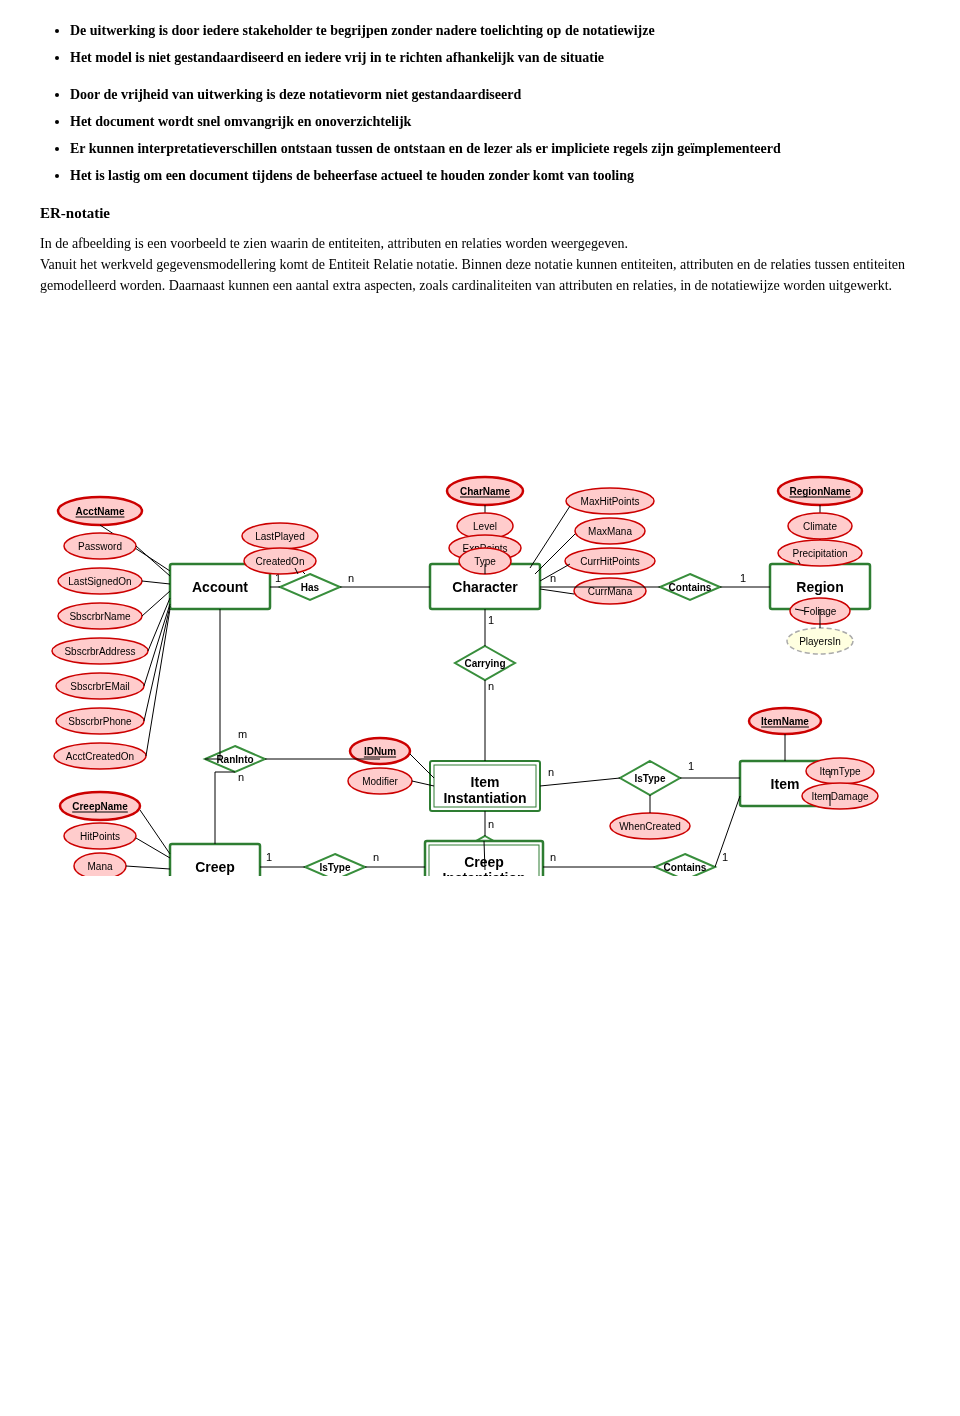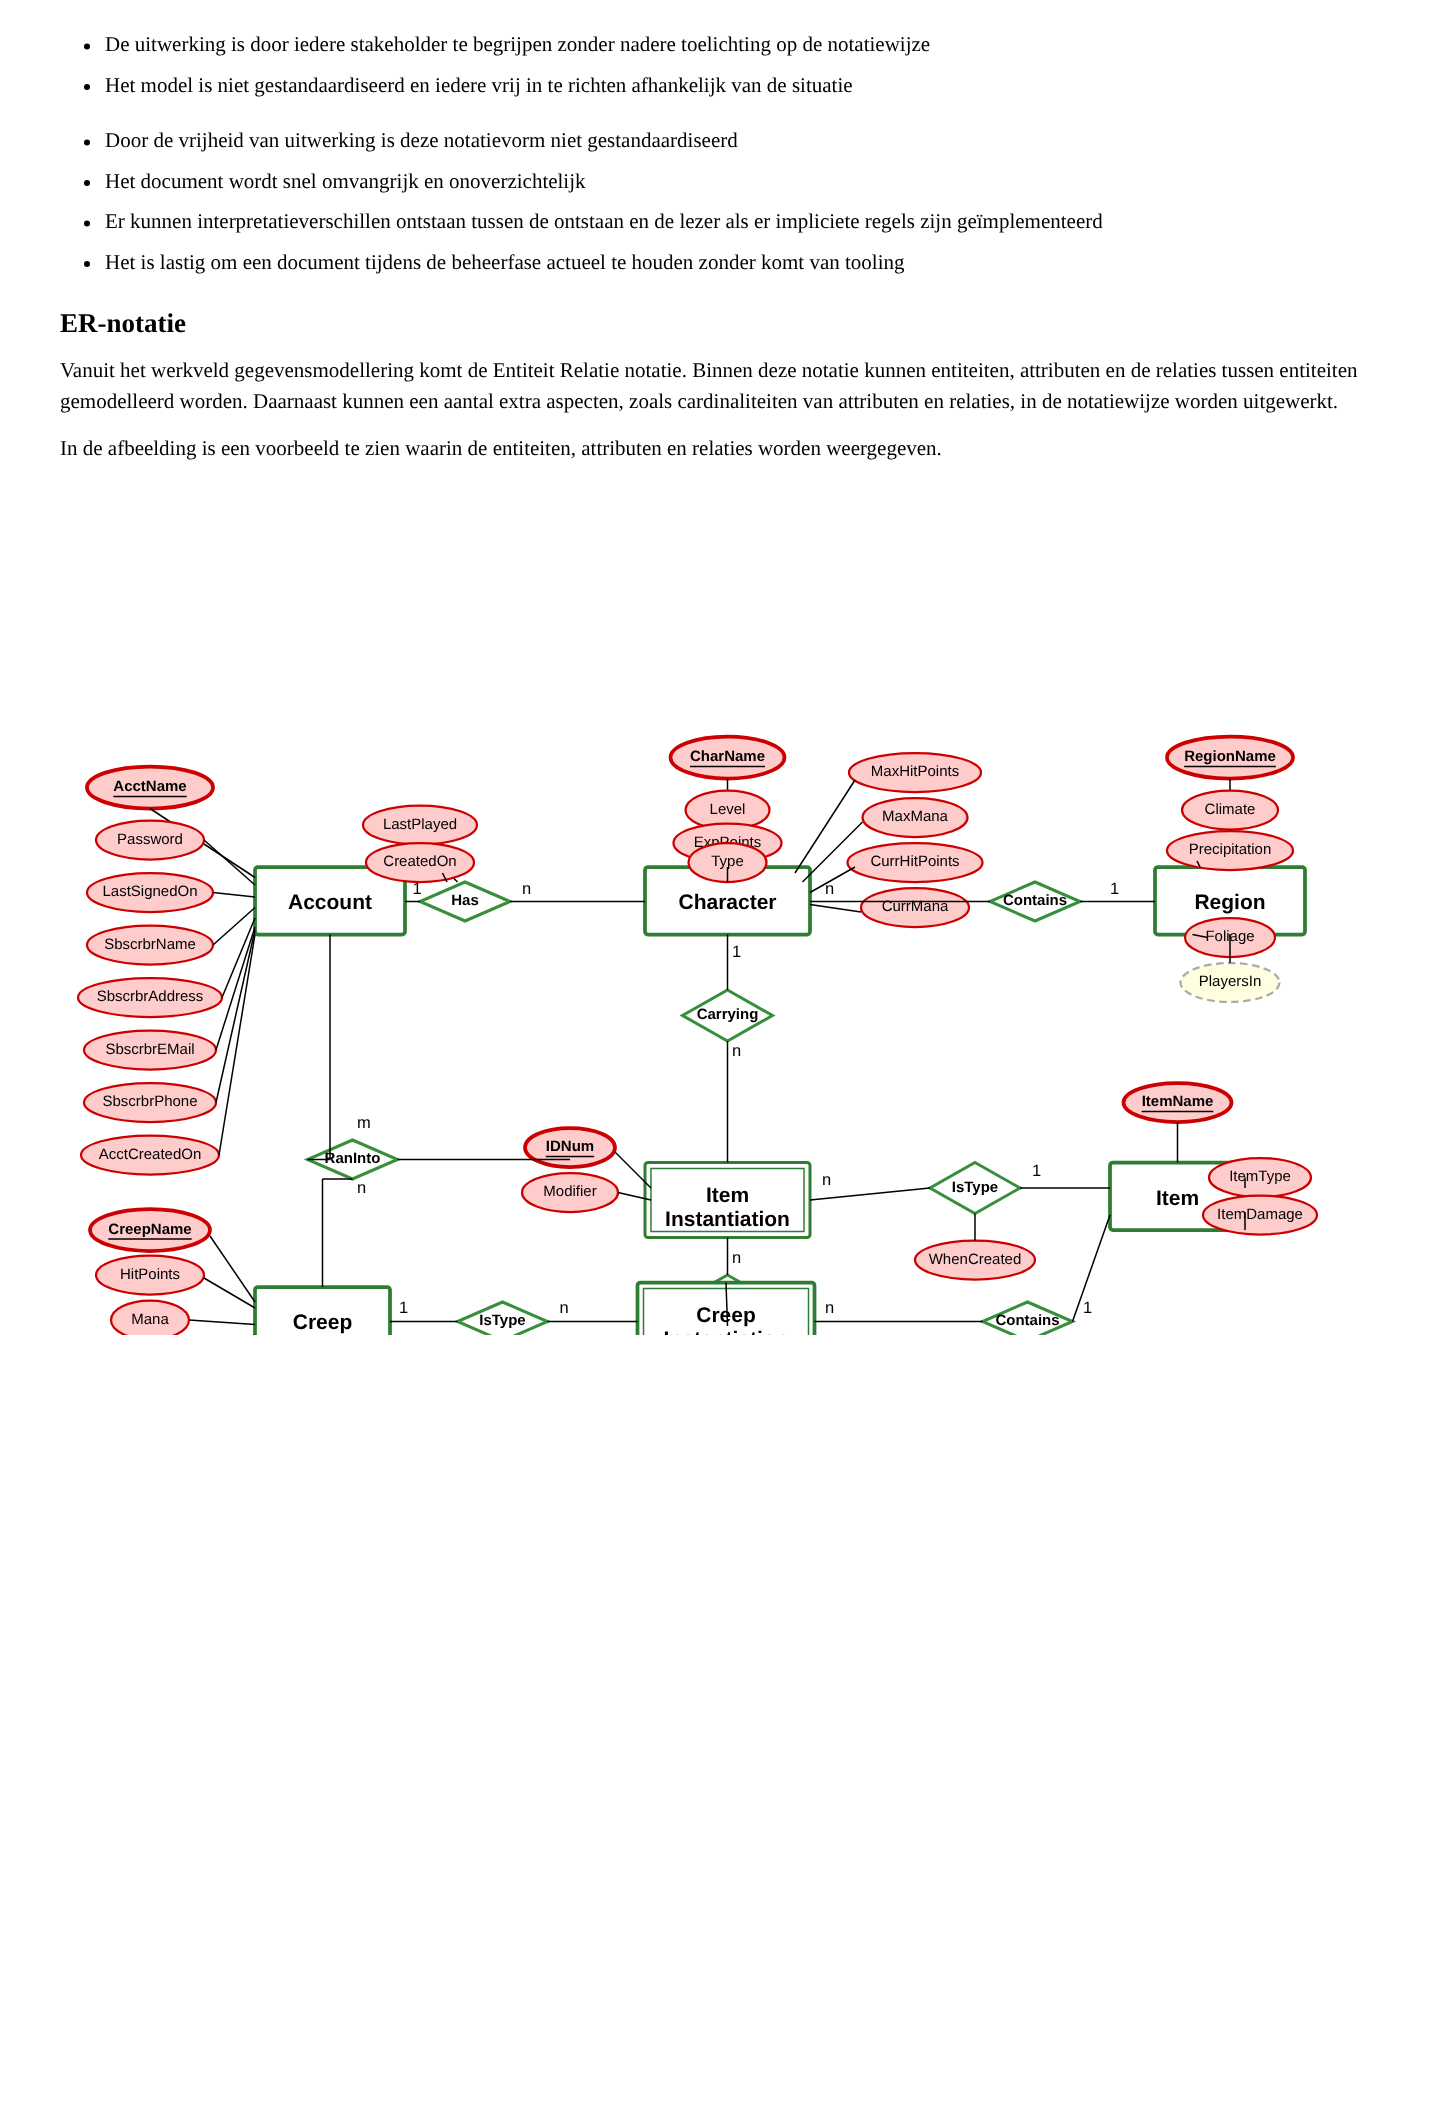--- a/index.html
+++ b/index.html
@@ -16,23 +16,24 @@
       line-height: 1.5;
     }
     .bullet-list {
       list-style: disc;
       margin-left: 30px;
       margin-bottom: 12px;
     }
     .bullet-list li {
       margin-bottom: 6px;
       line-height: 1.5;
+      font-weight: bold;
     }
     .section-title {
-      font-size: 18px;
+      font-size: 15px;
       font-weight: bold;
       margin-top: 0;
       margin-bottom: 8px;
     }
     .diagram-container {
       position: relative;
       width: 880px;
       height: 560px;
       margin: 20px auto 0 auto;
     }
@@ -56,22 +57,22 @@
   <ul class="bullet-list">
     <li>Door de vrijheid van uitwerking is deze notatievorm niet gestandaardiseerd</li>
     <li>Het document wordt snel omvangrijk en onoverzichtelijk</li>
     <li>Er kunnen interpretatieverschillen ontstaan tussen de ontstaan en de lezer als er impliciete regels zijn geïmplementeerd</li>
     <li>Het is lastig om een document tijdens de beheerfase actueel te houden zonder komt van tooling</li>
   </ul>
 </div>
 
 <div class="text-content">
   <p class="section-title">ER-notatie</p>
+  <p>In de afbeelding is een voorbeeld te zien waarin de entiteiten, attributen en relaties worden weergegeven.</p>
   <p style="margin-bottom:10px;">Vanuit het werkveld gegevensmodellering komt de Entiteit Relatie notatie. Binnen deze notatie kunnen entiteiten, attributen en de relaties tussen entiteiten gemodelleerd worden. Daarnaast kunnen een aantal extra aspecten, zoals cardinaliteiten van attributen en relaties, in de notatiewijze worden uitgewerkt.</p>
-  <p>In de afbeelding is een voorbeeld te zien waarin de entiteiten, attributen en relaties worden weergegeven.</p>
 </div>
 
 <div class="diagram-container">
   <svg viewBox="0 0 880 560" xmlns="http://www.w3.org/2000/svg">
     <defs>
       <style>
         .entity-rect { fill: white; stroke: #2e7d32; stroke-width: 2.5; }
         .entity-text { font-family: Arial, sans-serif; font-size: 14px; font-weight: bold; fill: #000; text-anchor: middle; dominant-baseline: central; }
         .relation-diamond { fill: white; stroke: #388e3c; stroke-width: 2; }
         .attr-ellipse-red { fill: #ffcccc; stroke: #cc0000; stroke-width: 1.5; }

